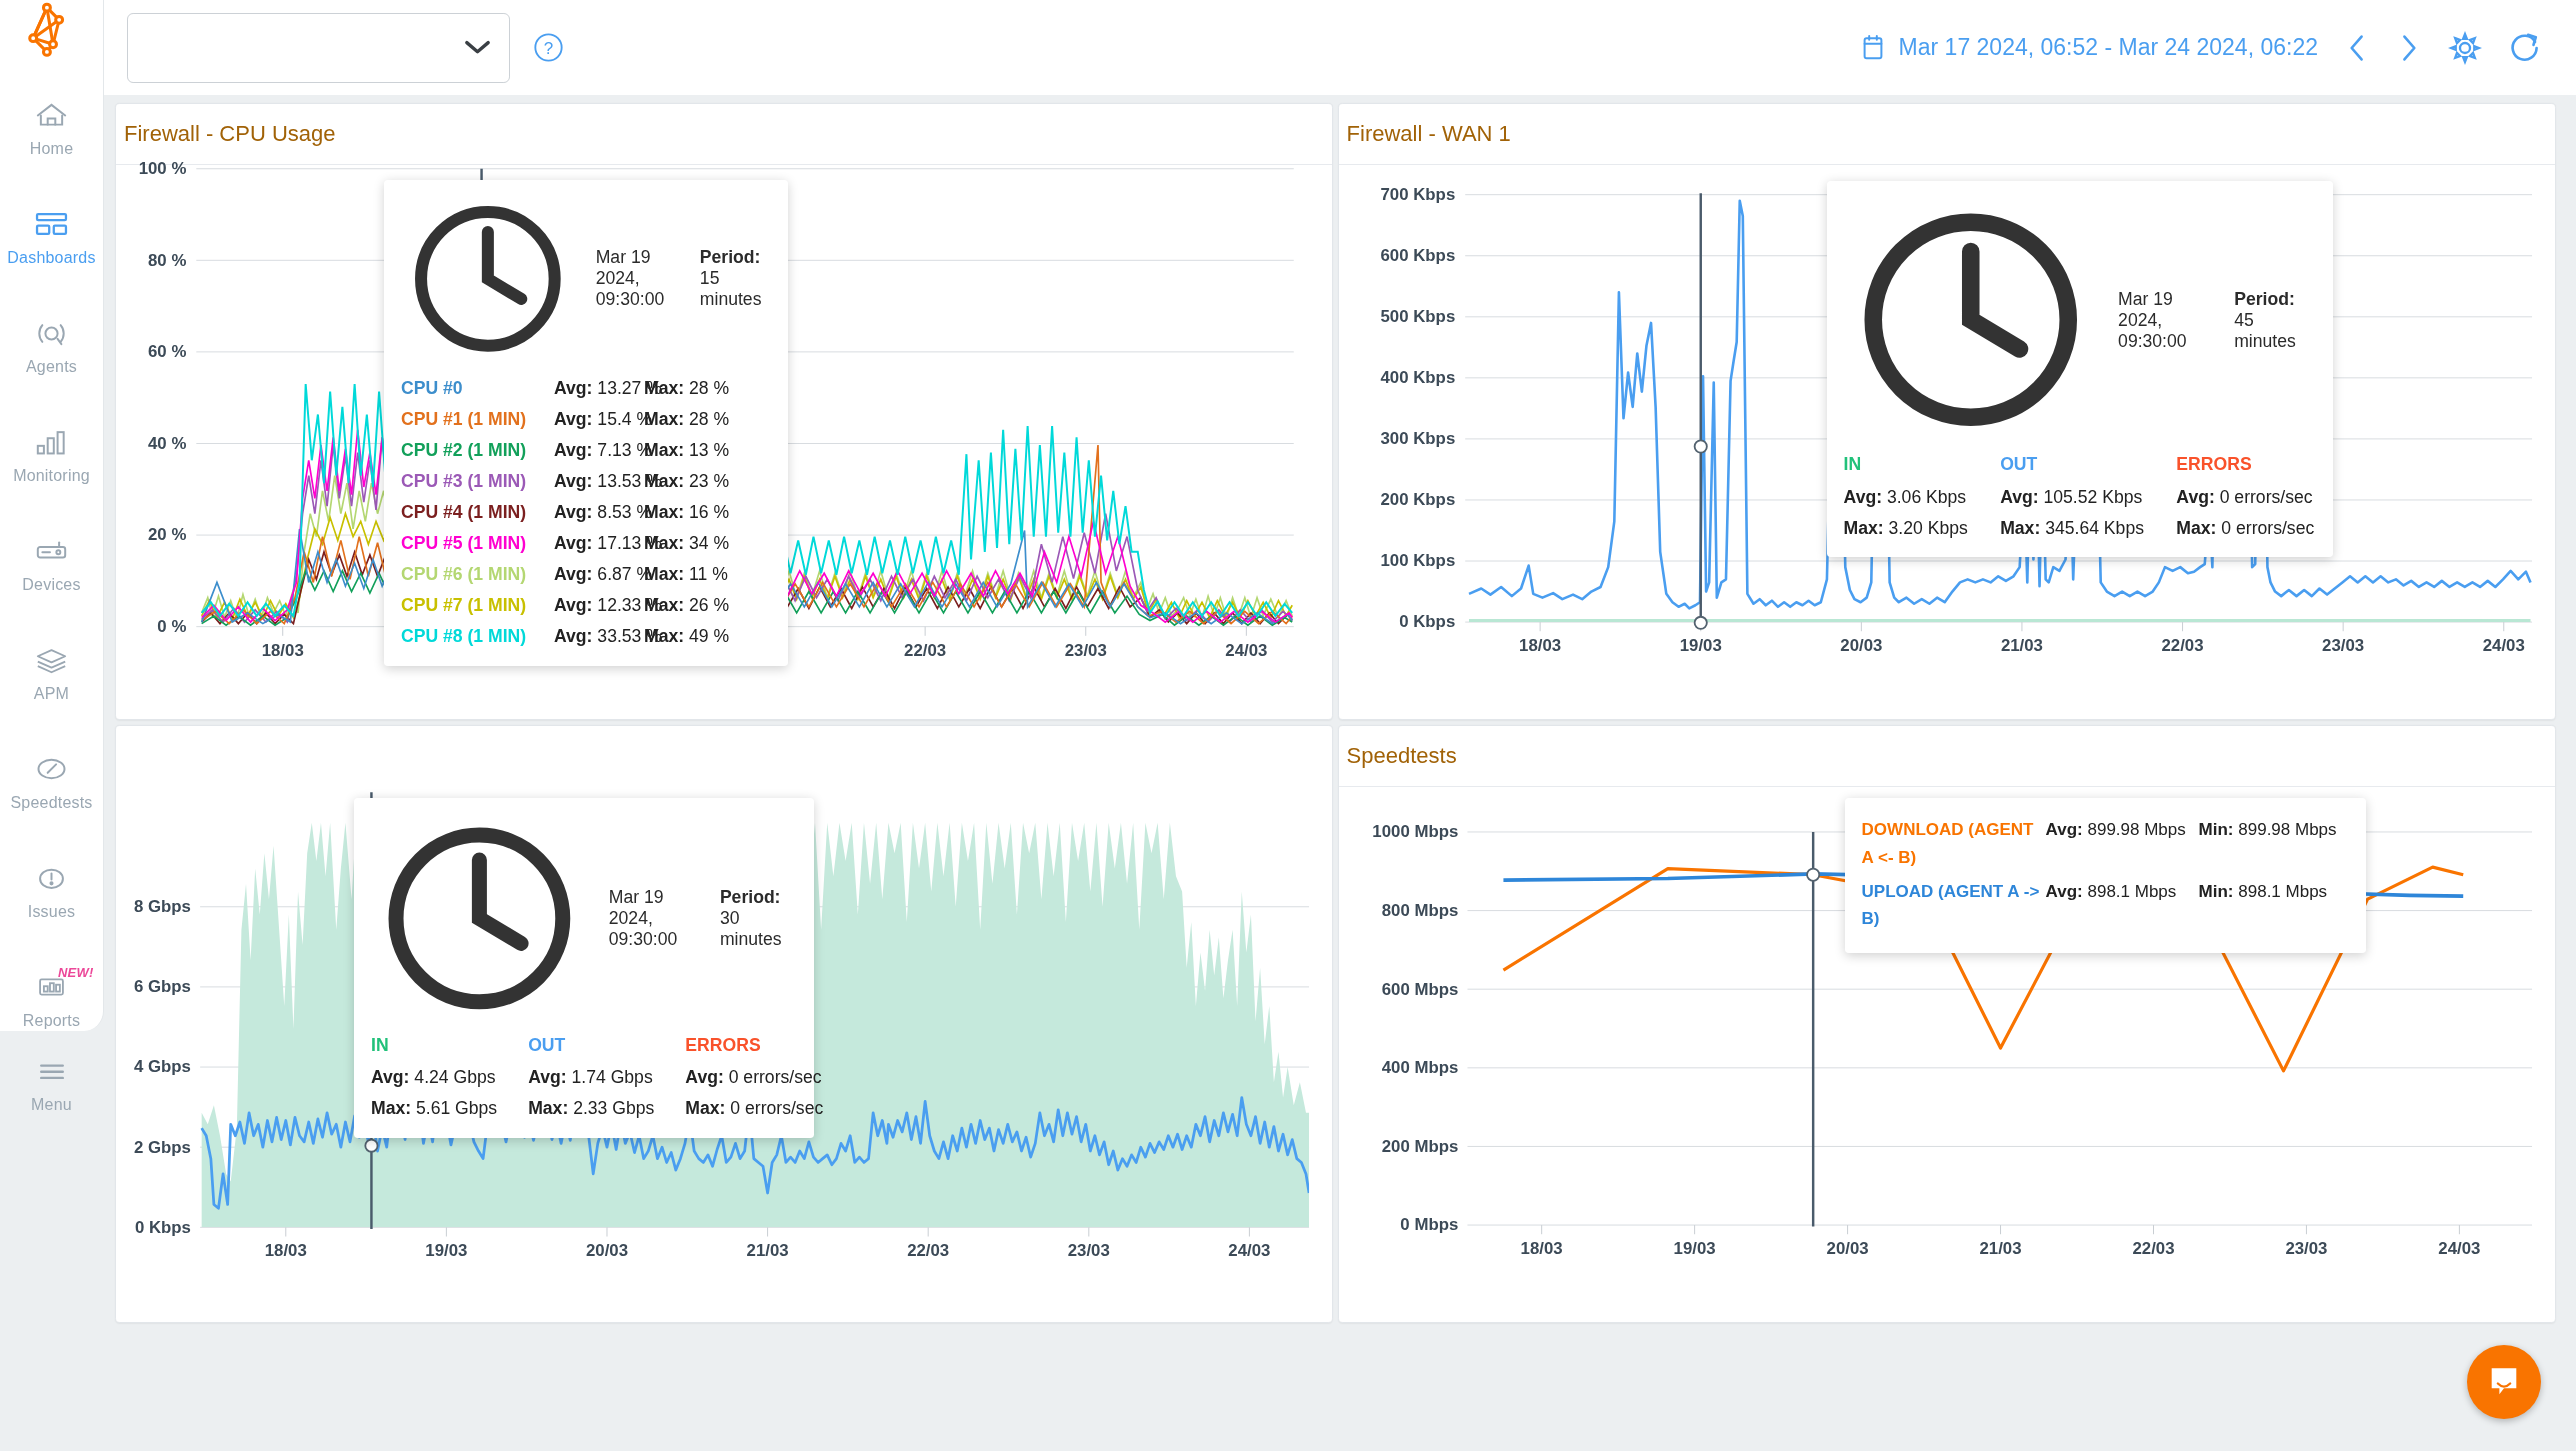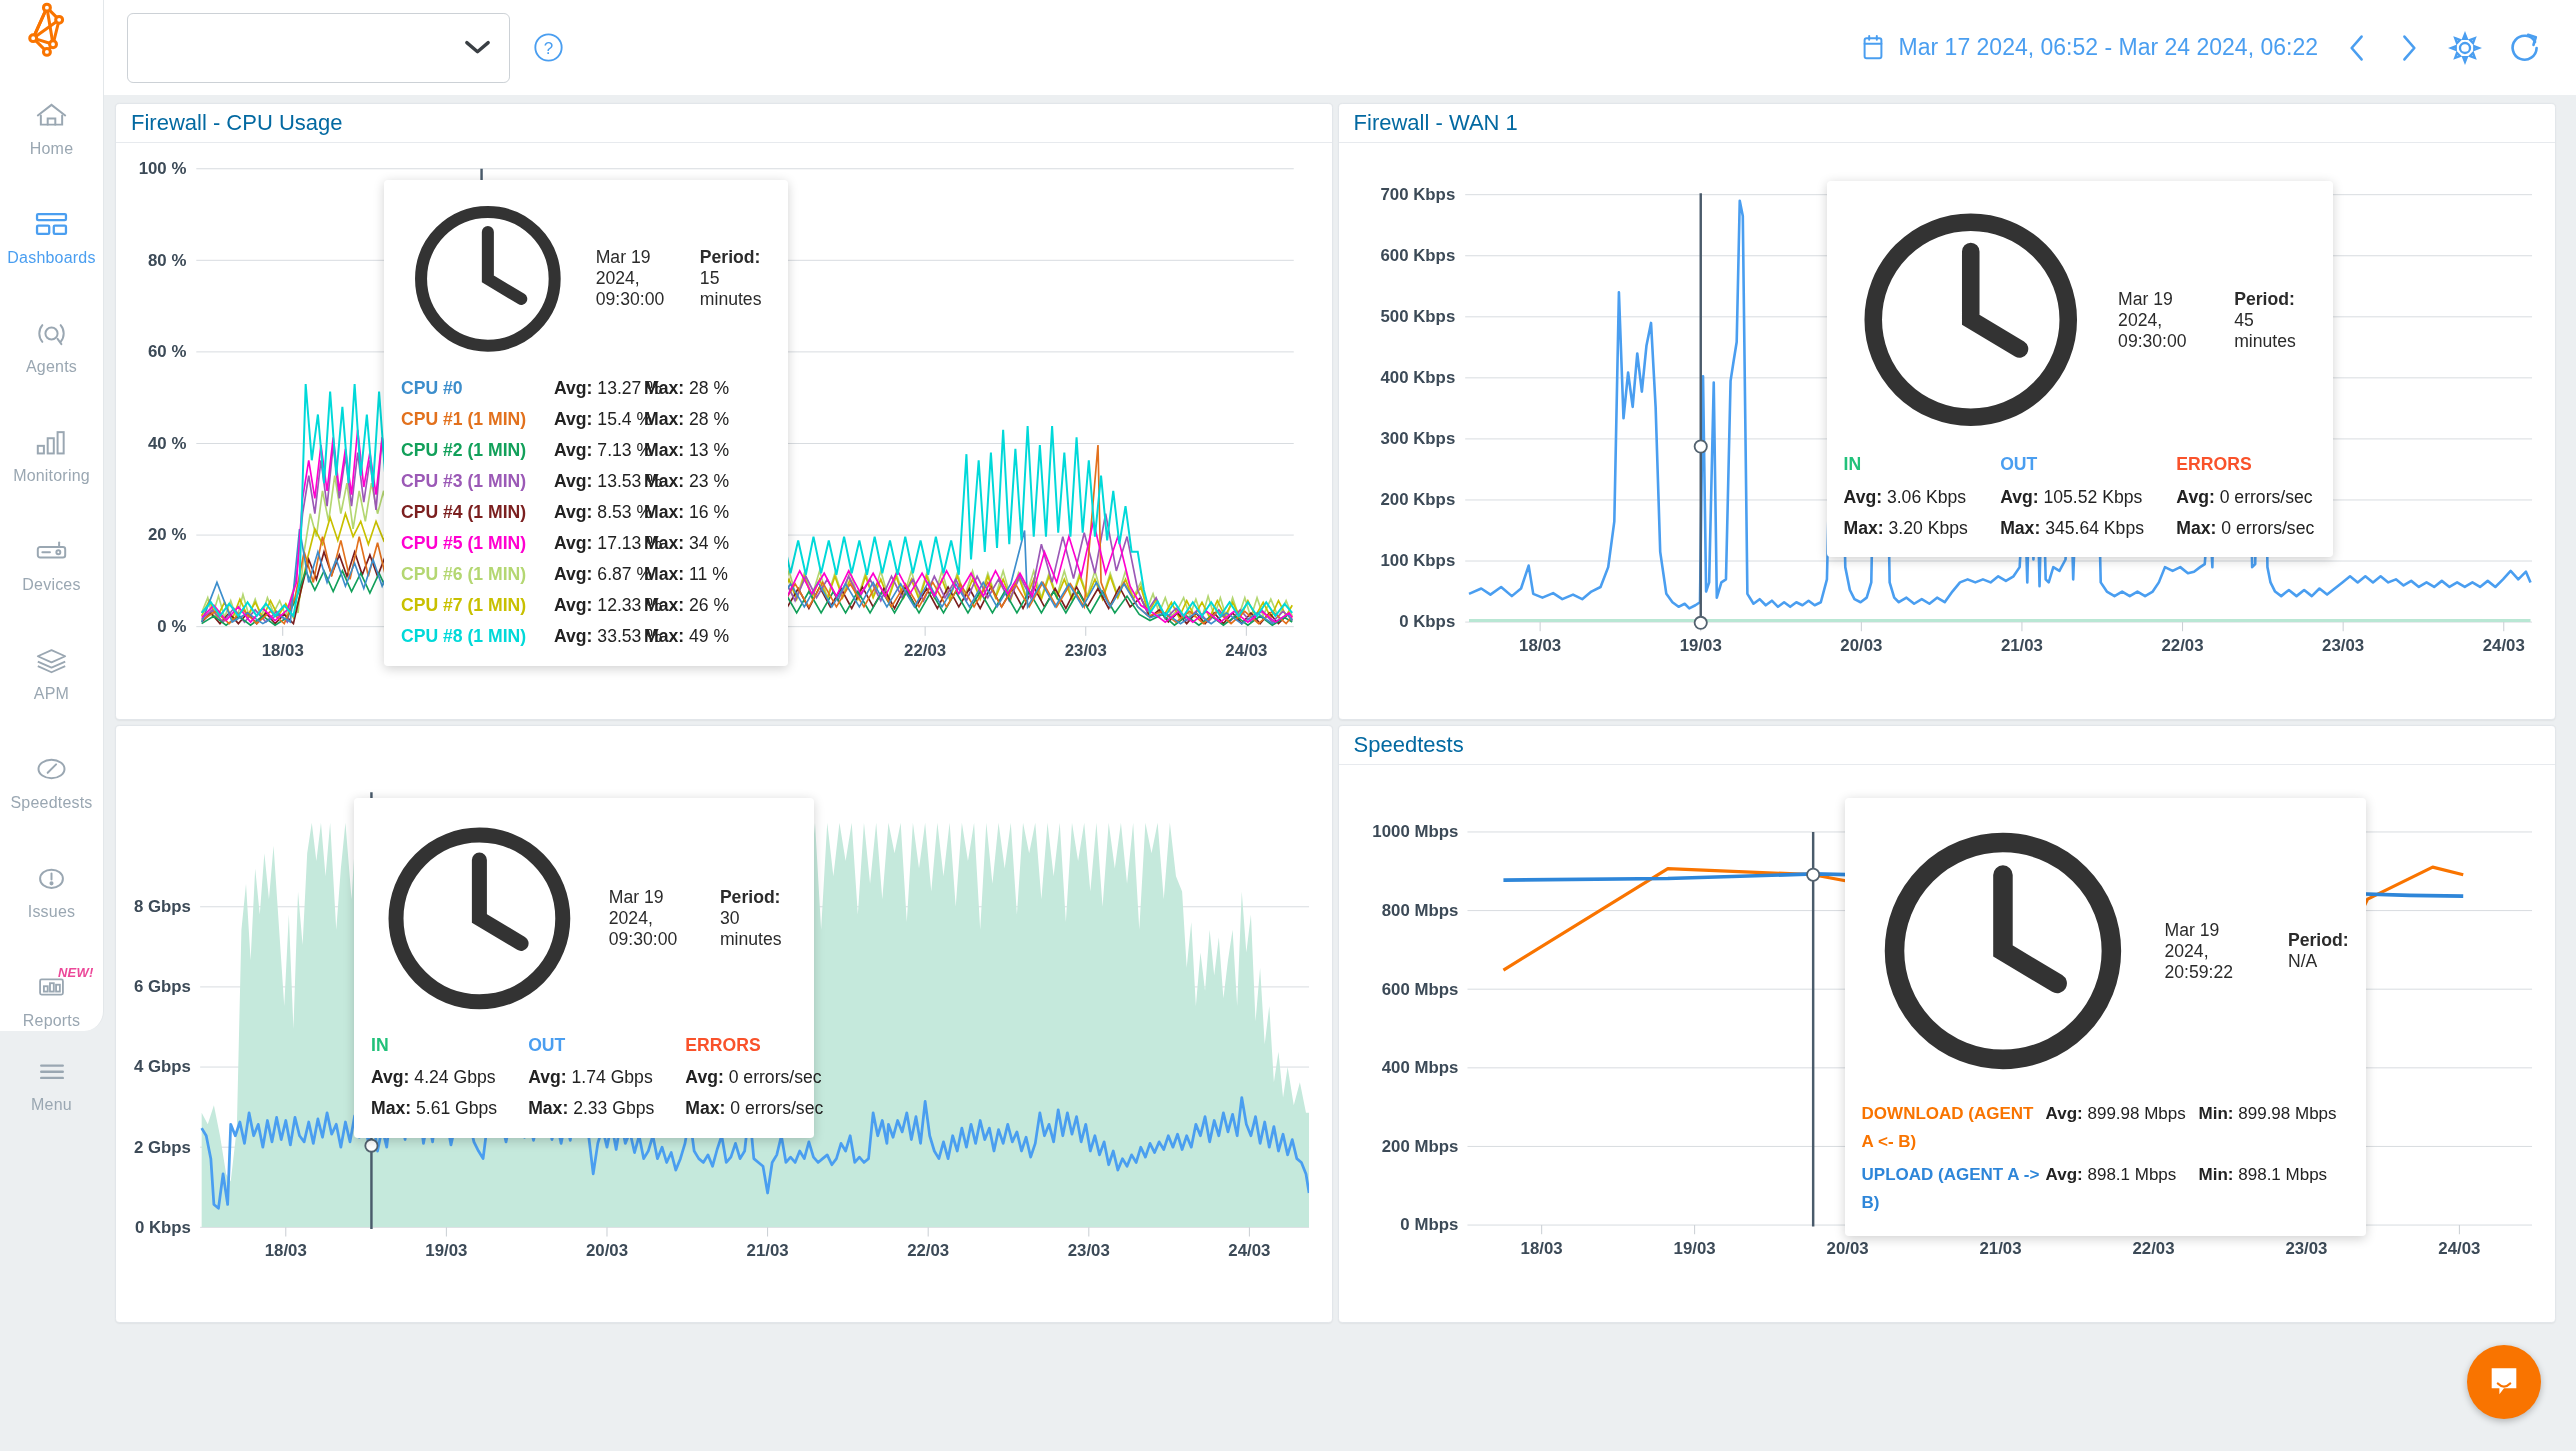--- a/index.html
+++ b/index.html
@@ -84,22 +84,22 @@
     grid-template-rows: 617px 598px;
     gap: 4.6px 4.6px;
   }
   .panel {
     background: #fff; border-radius: 4.6px;
     border: 0.8px solid #e2e6ea;
     position: relative; overflow: hidden;
     box-shadow: 0 0.8px 1.5px rgba(0,0,0,.05);
   }
   .panel-title {
-    height: 39px; display: flex; align-items: center;
-    padding-left: 15px; font-size: 22px; color: #0369a1;
+    height: 61px; display: flex; align-items: center;
+    padding-left: 8px; font-size: 22px; color: #a16207;
     border-bottom: 0.8px solid #e7eaee;
   }
   .plot { position: absolute; left: 0; right: 0; top: 51px; bottom: 0; }
   .plot svg { width: 100%; height: 100%; display: block; }
 
   
   .tt {
     position: absolute; background: #fff;
     box-shadow: 0 2.3px 10.7px rgba(0,0,0,.18);
     border-radius: 3.8px; padding: 12.3px 17px 13.8px 17px;
@@ -719,28 +719,20 @@
 
         <path fill="none" stroke="#2e86d9" stroke-width="4.8" stroke-linejoin="round" d="M215 135 L430 133 L620 127 L765 130 L970 128 L1120 128 L1300 152 L1400 155 L1470 156"></path>
 
         <line x1="620" y1="72" x2="620" y2="589" stroke="#4a5b6b" stroke-width="3.2"></line>
         <g fill="#fff" stroke="#53626f" stroke-width="2.4">
           <circle cx="620" cy="128" r="8"></circle>
         </g>
       </svg>
 
       <div class="tt" style="left:506px; top:21.5px; width:521px;">
-        <div class="tt-head">
-          <svg width="20" height="20" viewBox="0 0 26 26">
-            <circle cx="13" cy="13" r="10" fill="none" stroke="#333" stroke-width="1.8"></circle>
-            <path d="M13 6 V13 L18 16" fill="none" stroke="#333" stroke-width="1.8" stroke-linecap="round"></path>
-          </svg>
-          <span class="tt-time">Mar 19 2024, 20:59:22</span>
-          <span class="tt-period"><b>Period:</b> <span>N/A</span></span>
-        </div>
         <div class="sp-rows">
           <div class="sp-row">
             <span class="sp-name" style="color:#f97400">DOWNLOAD (AGENT A &lt;- B)</span>
             <span class="sp-v"><b>Avg:</b> <span>899.98 Mbps</span></span>
             <span class="sp-v"><b>Min:</b> <span>899.98 Mbps</span></span>
           </div>
           <div class="sp-row">
             <span class="sp-name" style="color:#2e86d9">UPLOAD (AGENT A -&gt; B)</span>
             <span class="sp-v"><b>Avg:</b> <span>898.1 Mbps</span></span>
             <span class="sp-v"><b>Min:</b> <span>898.1 Mbps</span></span>

